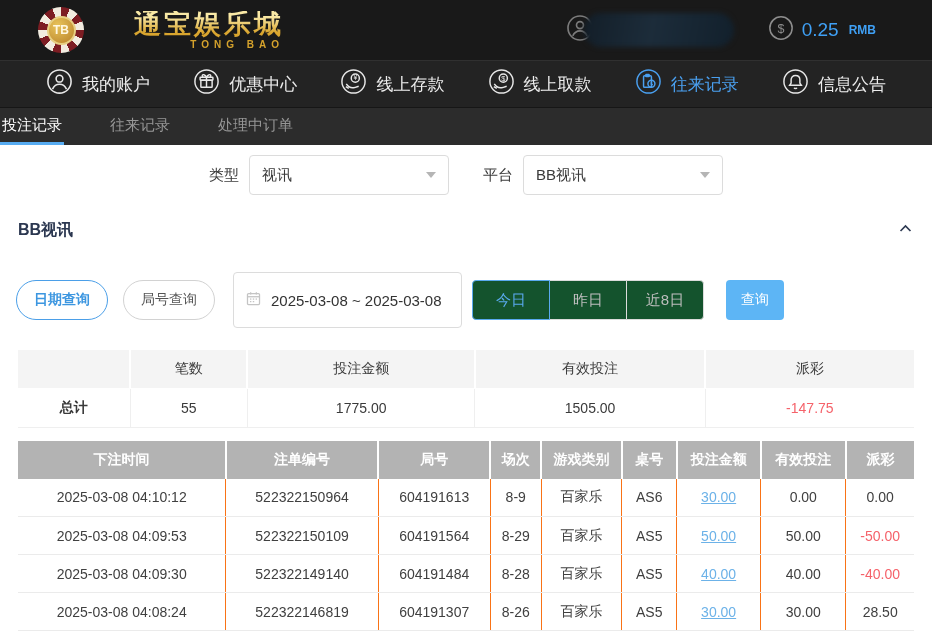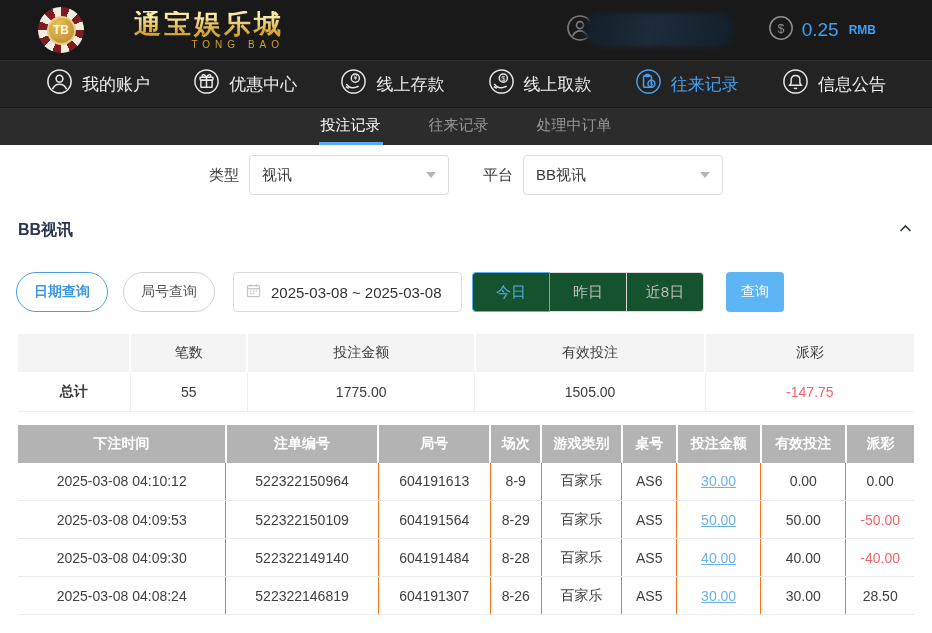--- a/index.html
+++ b/index.html
@@ -12,42 +12,42 @@
   .chip { width:46px; height:46px; border-radius:50%; flex:0 0 auto;
     background:repeating-conic-gradient(#7d1d23 0 22.5deg,#f2ece0 22.5deg 45deg);
     display:flex; align-items:center; justify-content:center; }
   .chip-core { width:29px; height:29px; border-radius:50%; background:radial-gradient(circle at 35% 30%,#e8c35a,#b8822a);
     border:2px solid #e7d083; color:#fff7df; font-size:12px; font-weight:bold;
     display:flex; align-items:center; justify-content:center; }
   .brand-text { display:flex; flex-direction:column; line-height:1; }
   .brand-title { font-size:27px; font-weight:bold; letter-spacing:3px;
     background:linear-gradient(#f9e9a6 20%,#d9a52e 80%); -webkit-background-clip:text; background-clip:text;
     color:transparent;margin-left:40px; }
-  .brand-sub { font-size:10px; font-weight:normal; letter-spacing:5px; color:#d5a22c; text-align:right; margin-top:2px; }
+  .brand-sub { font-size:10px; font-weight:bold; letter-spacing:5px; color:#d5a22c; text-align:right; margin-top:2px; }
 
   .top-right { margin-left:auto; display:flex; align-items:center; gap:34px; }
   .user-area { display:flex; align-items:center; }
   .user-area svg { color:#7c7c7c; }
   .user-blur { width:150px; height:34px; border-radius:17px; margin-left:-10px;
     background:linear-gradient(100deg,#131e28,#1c2c3a 45%,#12202c); filter:blur(2.5px); }
   .balance { display:flex; align-items:center; gap:8px; }
   .balance svg { color:#8d8d8d; }
   .balance-amount { color:#3fa0f5; font-size:19px; }
   .balance-cur { color:#3fa0f5; font-size:12px; font-weight:bold; margin-left:2px; }
 
   
   .navbar { height:48px; background:#232323; border-top:1px solid #303030; border-bottom:1px solid #161616;
     display:flex; align-items:center; justify-content:space-between; padding:0 46px; }
   .nav-item { display:flex; align-items:center; gap:9px; color:#ededed; font-size:17px; cursor:pointer; }
   .nav-item svg { color:#e8e8e8; }
   .nav-item.active { color:#4aa0f0; }
   .nav-item.active svg { color:#4aa0f0; }
 
   
-  .subnav { height:37px; background:#2c2c2c; display:flex; justify-content:center; gap:44px; }
+  .subnav { height:37px; background:#2c2c2c; display:flex; justify-content:flex-start; gap:44px; }
   .subtab { font-size:15px; color:#969696; display:flex; align-items:center; padding:0 2px;
     border-bottom:3px solid transparent; cursor:pointer; }
   .subtab.active { color:#ffffff; border-bottom-color:#57acf2; }
 
   
   .filter-row { margin-top:10px; height:40px; display:flex; justify-content:center; align-items:center; gap:34px; }
   .filter-group { display:flex; align-items:center; gap:10px; }
   .filter-label { font-size:15px; color:#3a3a3a; }
   .select-box { width:200px; height:40px; border:1px solid #dcdcdc; border-radius:4px; background:#fff;
     display:flex; align-items:center; justify-content:space-between; padding:0 12px; cursor:pointer; }
@@ -59,21 +59,21 @@
   .section-row { margin:25px 18px 0; display:flex; align-items:center; justify-content:space-between; }
   .section-title { font-size:16px; font-weight:bold; color:#2b3750; }
   .collapse-btn { cursor:pointer; display:flex; align-items:center; color:#2e3a52; }
 
   
   .toolbar { margin:31px 16px 0; display:flex; align-items:center; }
   .pill-btn { height:40px; padding:0 17px; border-radius:20px; background:#fff; font-size:14px;
     display:flex; align-items:center; cursor:pointer; }
   .pill-blue { border:1px solid #4b9fe8; color:#3c96e0; font-weight:bold; }
   .pill-gray { border:1px solid #d2d2d2; color:#555; margin-left:15px; }
-  .date-input { height:40px; width:229px; margin-left:18px; border:1px solid #dcdcdc; border-radius:4px;
+  .date-input { height:56px; width:229px; margin-left:18px; border:1px solid #dcdcdc; border-radius:4px;
     display:flex; align-items:center; padding:0 11px; gap:9px; cursor:pointer; }
   .date-input svg { color:#c4c4c4; flex:0 0 auto; }
   .date-text { font-size:15px; color:#333; white-space:nowrap; }
   .btn-group { display:flex; margin-left:10px; }
   .grp-btn { width:78px; height:40px; background:#14532d; border:1px solid #dcdcdc; font-size:15px; color:#bdbdbd;
     display:flex; align-items:center; justify-content:center; cursor:pointer; margin-left:-1px; }
   .grp-btn:first-child { border-radius:4px 0 0 4px; margin-left:0; }
   .grp-btn:last-child { border-radius:0 4px 4px 0;text-align:center; }
   .grp-btn.active { border-color:#5aaaee; color:#5aaaee; position:relative; z-index:2; }
   .search-btn { width:58px; height:40px; margin-left:22px; background:#5db5f5; border:none; border-radius:4px;

